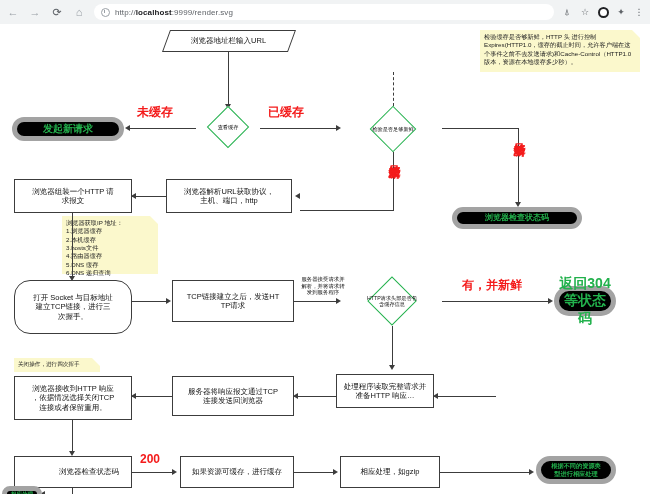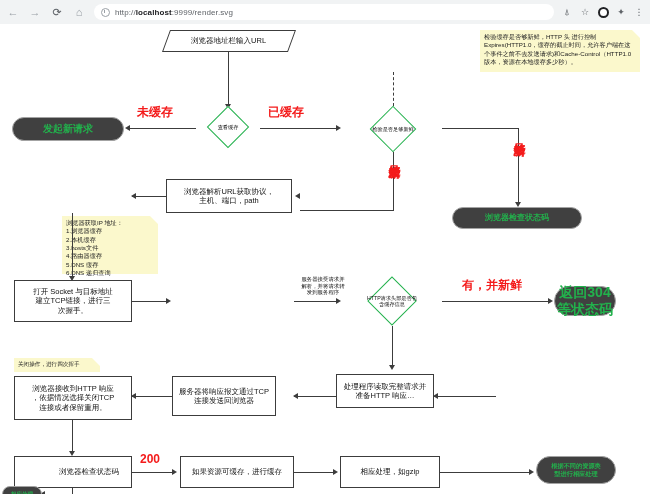--- a/index.html
+++ b/index.html
@@ -55,21 +55,21 @@
     font-size:7.5px;color:#111;
     white-space:pre-line;
   }
   .rect{border:1px solid #3c3c3c;background:#fff;}
   .para{
     border:1px solid #3c3c3c;background:#fff;
     transform:skewX(-20deg);
   }
   .para > span{transform:skewX(20deg);display:block;}
   .round{
-    border:1px solid #a3a3a3;background:#404040;border-radius:999px;
+    border:5px solid #a3a3a3;background:#000000;border-radius:999px;
     color:#22b14c;font-weight:bold;
   }
   .note{
     background:#fbf8cc;color:#222;font-size:6.2px;line-height:1.35;
     text-align:left;justify-content:flex-start;align-items:flex-start;
     padding:3px 4px;white-space:pre-line;
   }
   .note-fold{
     position:absolute;right:0;top:0;width:0;height:0;
     border-left:8px solid transparent;border-top:8px solid #ffffff;
@@ -166,21 +166,25 @@
   <div class="ln lnv" style="left:518px;top:104px;height:76px;"></div>
   <div class="arrow ar-d" style="left:515px;top:178px;"></div>
   <div class="elabel vert" style="left:513px;top:110px;">足够新鲜</div>
 
   <div class="ln lnv" style="left:393px;top:128px;height:58px;"></div>
   <div class="ln lnh" style="left:300px;top:186px;width:94px;"></div>
   <div class="elabel vert" style="left:388px;top:132px;">未足够新鲜</div>
 
   <div class="node rect" style="left:166px;top:155px;width:126px;height:34px;">
     <span>浏览器解析URL获取协议，
-主机、端口，path</span>
+主机、端口，http</span>
+  </div>
+  <div class="node rect" style="left:14px;top:155px;width:118px;height:34px;">
+    <span>浏览器组装一个HTTP 请
+求报文</span>
   </div>
   <div class="arrow ar-l" style="left:295px;top:169px;"></div>
 
   <div class="ln lnh" style="left:132px;top:172px;width:34px;"></div>
   <div class="arrow ar-l" style="left:131px;top:169px;"></div>
 
   <div class="node round" style="left:452px;top:183px;width:130px;height:22px;font-size:8px;">
     <span>浏览器检查状态码</span>
   </div>
 
@@ -191,24 +195,28 @@
 3.hosts文件
 4.路由器缓存
 5.DNS 缓存
 6.DNS 递归查询</span>
     <span class="note-fold"></span>
   </div>
 
   <div class="ln lnv" style="left:72px;top:189px;height:66px;"></div>
   <div class="arrow ar-d" style="left:69px;top:252px;"></div>
 
-  <div class="node rect" style="left:14px;top:256px;width:118px;height:42px;">
+  <div class="node rect" style="left:14px;top:256px;width:118px;height:54px;border-radius:16px;">
     <span>打开 Socket 与目标地址
 建立TCP链接，进行三
 次握手。</span>
+  </div>
+  <div class="node rect" style="left:172px;top:256px;width:122px;height:42px;">
+    <span>TCP链接建立之后，发送HT
+TP请求</span>
   </div>
   <div class="ln lnh" style="left:132px;top:277px;width:36px;"></div>
   <div class="arrow ar-r" style="left:166px;top:274px;"></div>
 
   <div class="node" style="left:296px;top:247px;width:54px;height:30px;font-size:5.4px;color:#111;">
     <span>服务器接受请求并
 解析，并将请求转
 发到服务程序</span>
   </div>
   <div class="ln lnh" style="left:294px;top:277px;width:44px;"></div>
@@ -234,21 +242,21 @@
   <div class="node note" style="left:14px;top:334px;width:86px;height:14px;font-size:5.6px;">
     <span>关闭操作，进行四次挥手</span>
     <span class="note-fold"></span>
   </div>
 
   <div class="node rect" style="left:14px;top:352px;width:118px;height:44px;">
     <span>浏览器接收到HTTP 响应
 ，依据情况选择关闭TCP
 连接或者保留重用。</span>
   </div>
-  <div class="node rect" style="left:172px;top:352px;width:104px;height:40px;">
+  <div class="node rect" style="left:172px;top:352px;width:122px;height:40px;">
     <span>服务器将响应报文通过TCP
 连接发送回浏览器</span>
   </div>
   <div class="node rect" style="left:336px;top:350px;width:98px;height:34px;justify-content:center;">
     <span>处理程序读取完整请求并
 准备HTTP 响应…</span>
   </div>
 
   <div class="ln lnh" style="left:294px;top:372px;width:42px;"></div>
   <div class="arrow ar-l" style="left:293px;top:369px;"></div>

